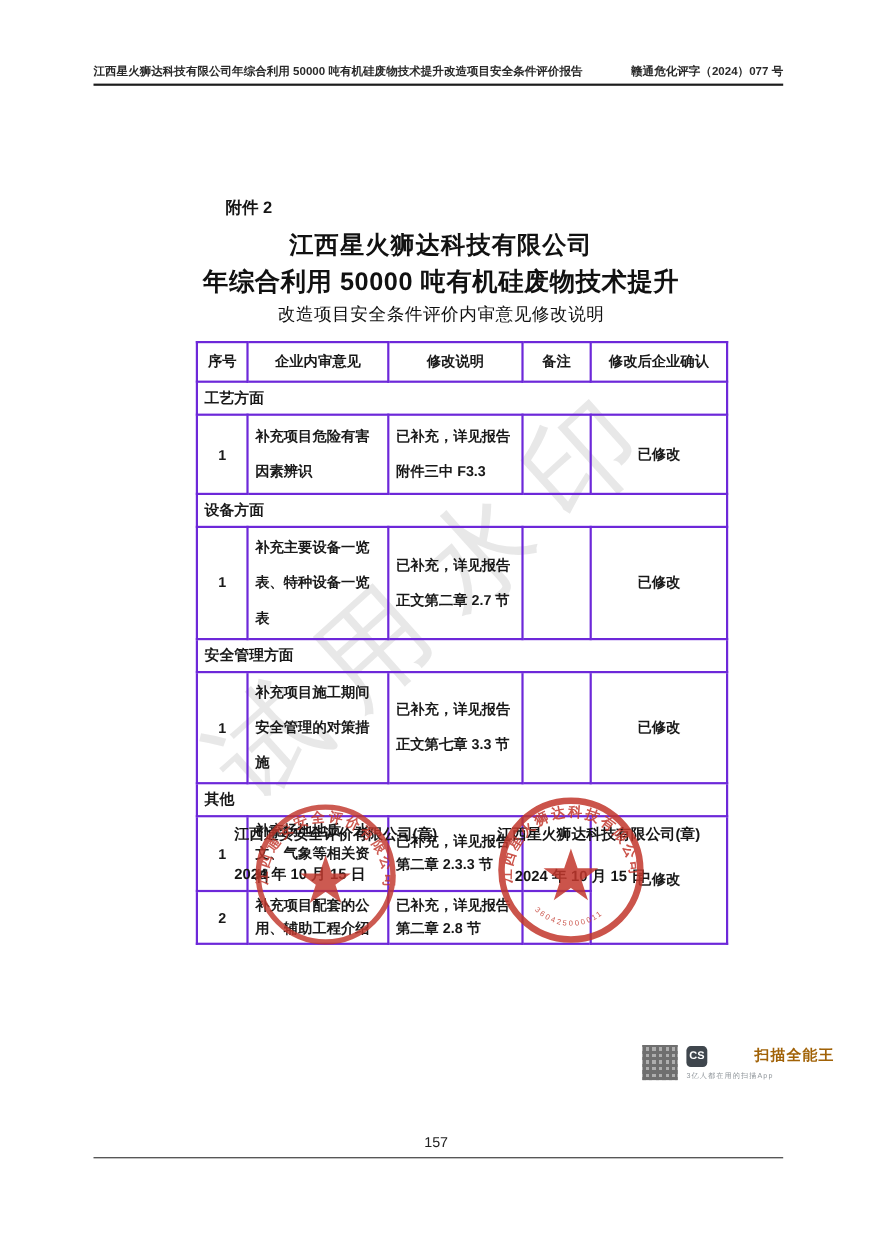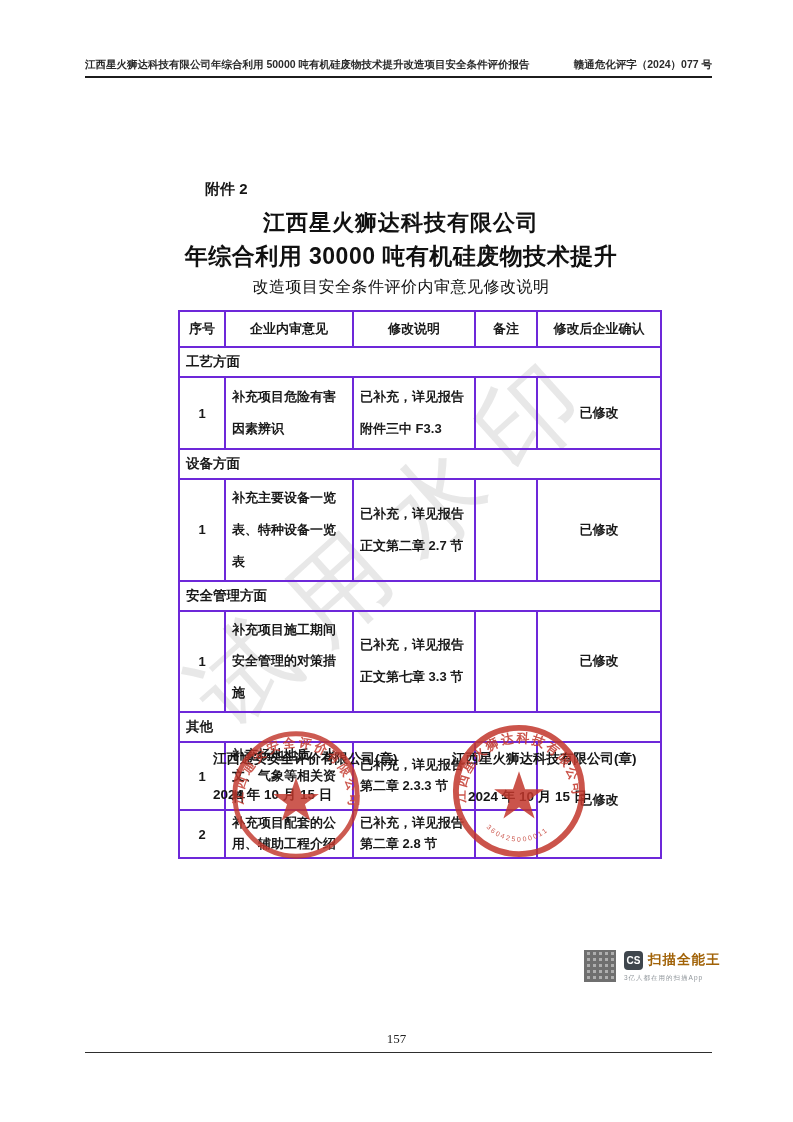--- a/index.html
+++ b/index.html
@@ -71,32 +71,32 @@
     pointer-events:none;user-select:none;
   }
   
   .scanmark{position:absolute;left:584px;top:950px;display:flex;align-items:flex-start;}
   .qr{width:32px;height:32px;margin-right:8px;
       background:
         repeating-linear-gradient(0deg,#4c4c4c 0 3px,transparent 3px 6px),
         repeating-linear-gradient(90deg,#4c4c4c 0 3px,#9a9a9a 3px 6px);
       opacity:.8;}
   .scantext{display:flex;flex-direction:column;}
-  .scanrow{display:flex;align-items:center;}
+  .scanrow{display:flex;align-items:center;gap:38px;}
   .cs-badge{
     width:19px;height:19px;border-radius:4px;background:#3f464d;color:#fff;
     font-size:10px;font-weight:700;display:flex;align-items:center;justify-content:center;
     margin-right:5px;margin-top:1px;
   }
   .cs-name{font-size:13.5px;font-weight:700;color:#a16207;letter-spacing:1px;}
   .cs-sub{font-size:6.5px;color:#8e9499;margin-top:4px;letter-spacing:1px;}
   
   .page-number{
     position:absolute;left:0;top:1031px;width:793px;text-align:center;
-    font-family:Liberation Serif, serif;font-size:13px;color:#222;
+    font-family:Liberation Sans, sans-serif;font-size:13px;color:#222;
   }
   .footer-rule{
     position:absolute;left:85px;top:1052px;width:627px;height:0;
     border-top:1.8px solid #2e2e2e;
   }
 </style>
 </head>
 <body>
 
 <div class="page">
@@ -105,21 +105,21 @@
     <span>江西星火狮达科技有限公司年综合利用 50000 吨有机硅废物技术提升改造项目安全条件评价报告</span>
     <span>赣通危化评字（2024）077 号</span>
   </div>
 
   <div class="watermark">试用水印</div>
 
   <div class="attachment">附件 2</div>
 
   <div class="titles">
     <div class="t1">江西星火狮达科技有限公司</div>
-    <div class="t2">年综合利用 30000 吨有机硅废物技术提升</div>
+    <div class="t2">年综合利用 50000 吨有机硅废物技术提升</div>
     <div class="t3">改造项目安全条件评价内审意见修改说明</div>
   </div>
 
   <table class="review-table">
     <colgroup>
       <col style="width:46px">
         <col style="width:128px">
         <col style="width:122px">
         <col style="width:62px">
         <col style="width:124px">

